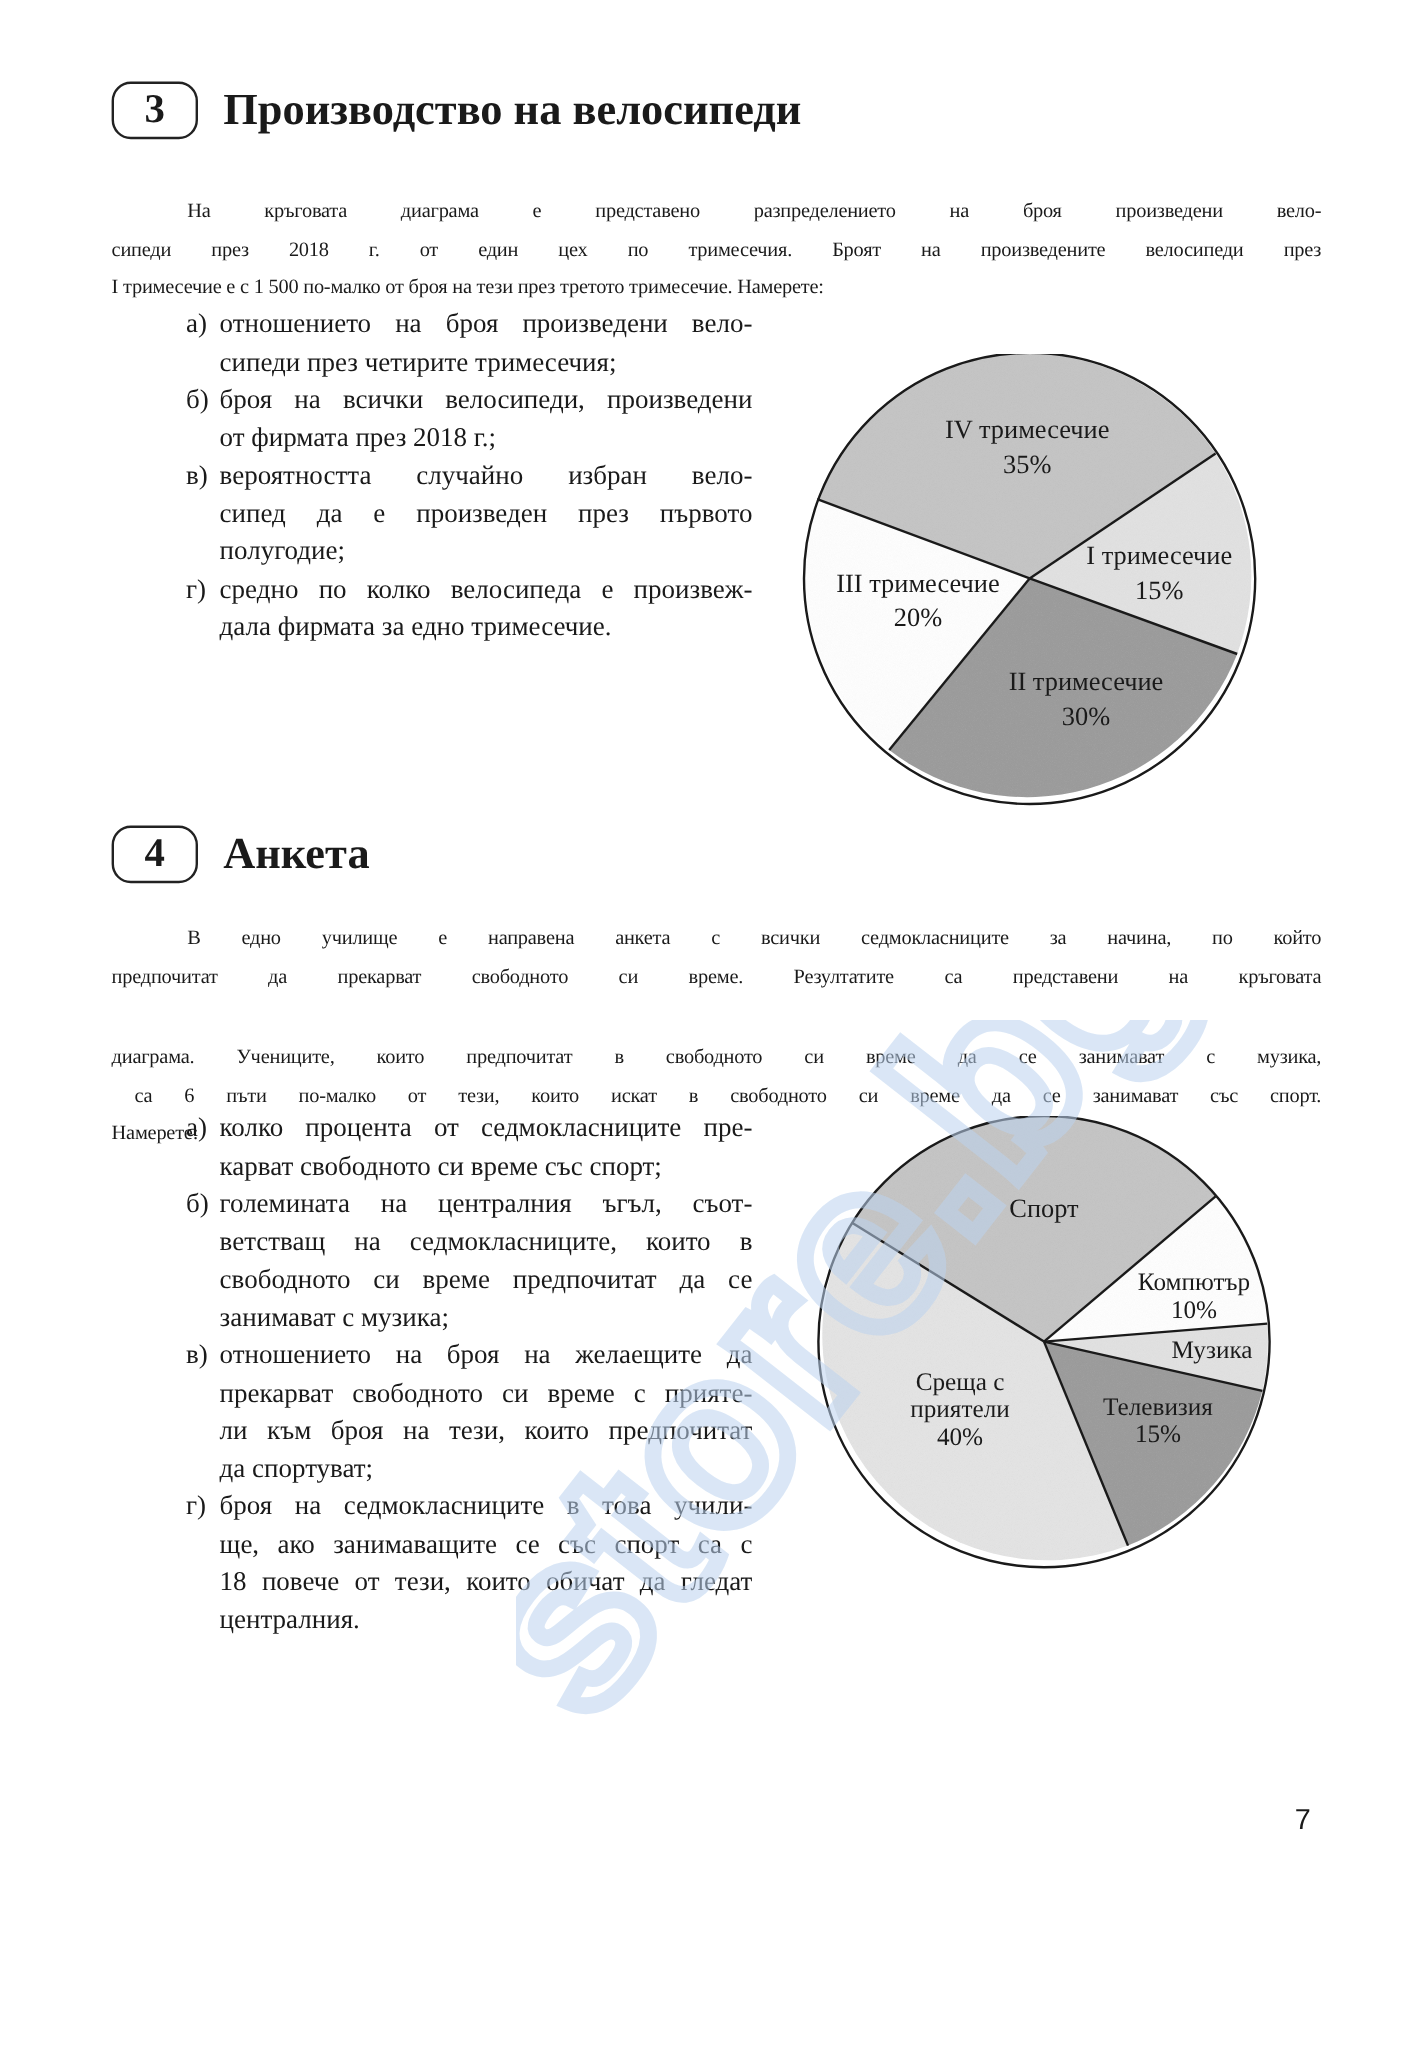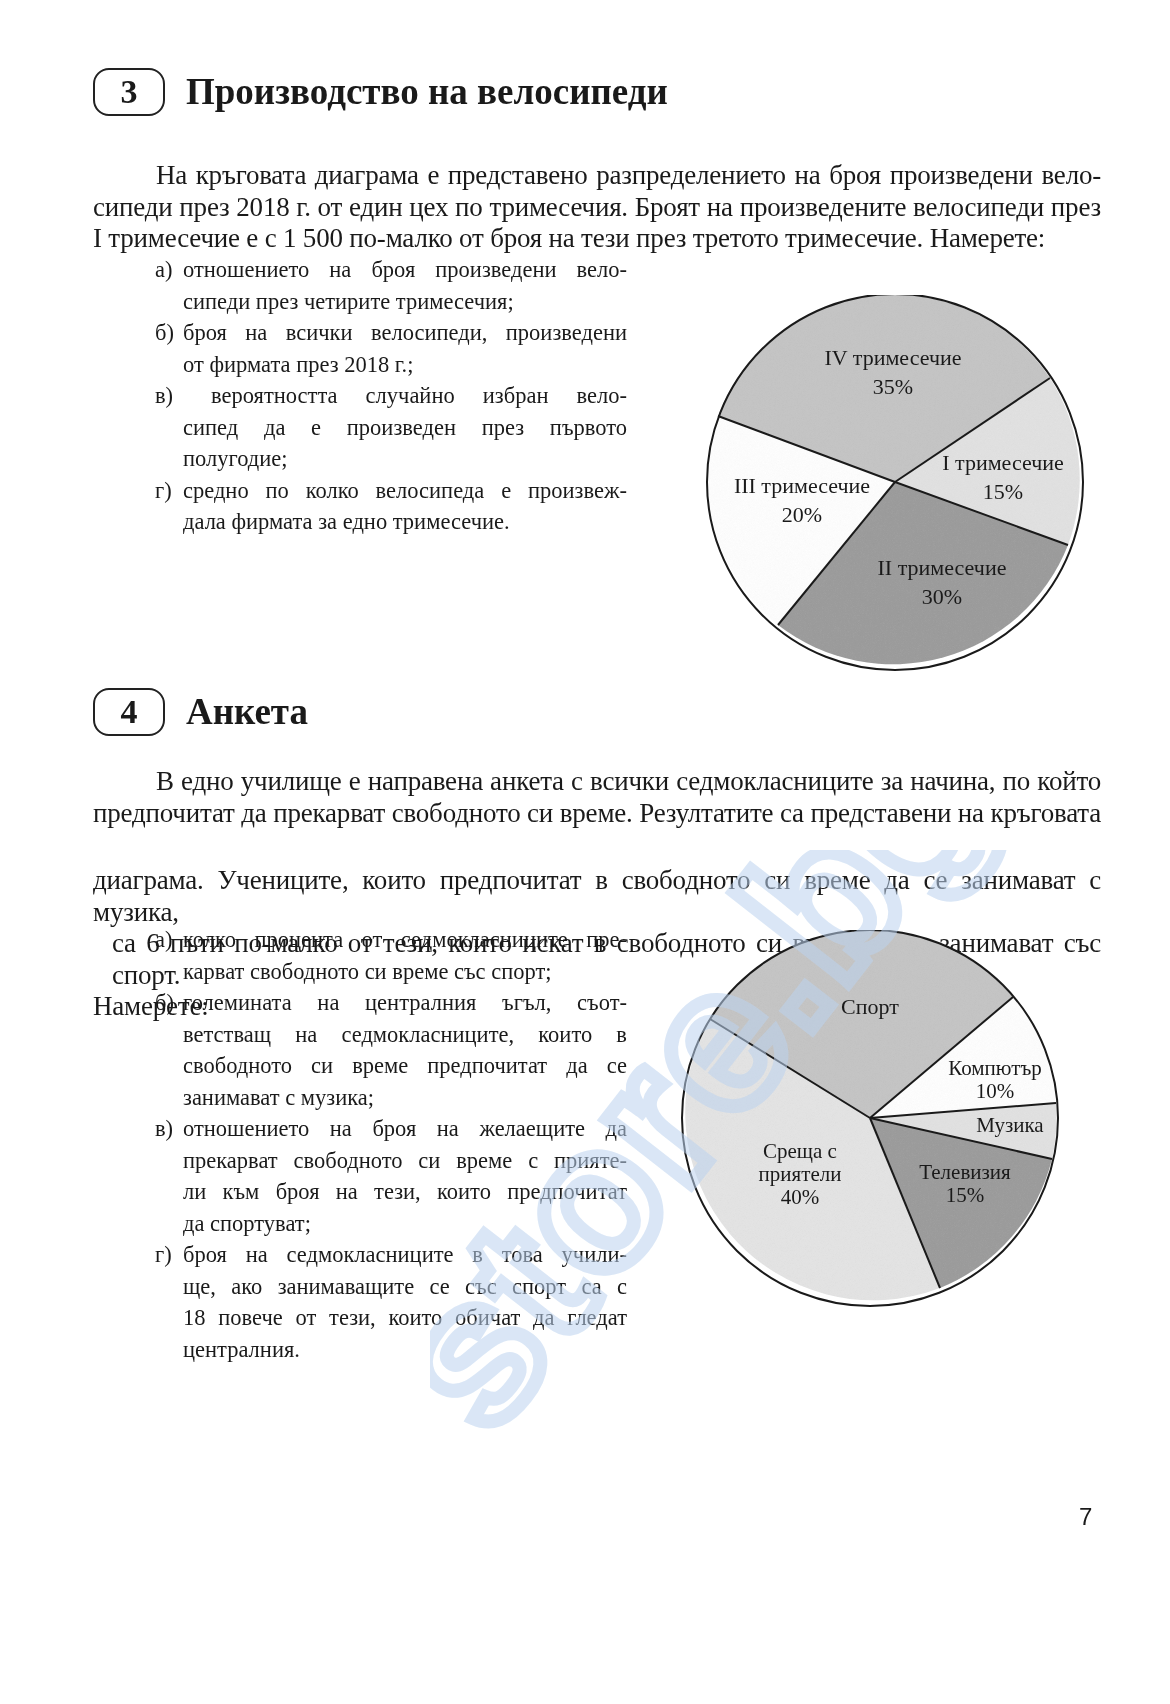--- a/index.html
+++ b/index.html
@@ -11,21 +11,21 @@
     position: absolute; width: 72px; height: 48px; border: 2px solid #222;
     border-radius: 16px 16px 16px 16px; box-sizing: border-box;
     border-right-color: #222;
     display: flex; align-items: center; justify-content: center;
     font-weight: bold; font-size: 34px; font-family: "Liberation Serif", serif;
   }
   .section-title {
     position: absolute; font-weight: bold; font-size: 37px; font-family: "Liberation Serif", serif; white-space: nowrap;
   }
   .para {
-    position: absolute; font-size: 27px; line-height: 31.5px; text-align: justify;
+    position: absolute; font-size: 17px; line-height: 31.5px; text-align: justify;
     font-family: "Liberation Serif", serif; letter-spacing: -0.2px;
   }
   .para .indent { display: inline-block; width: 63px; }
   .qlist { position: absolute; font-size: 22.5px; line-height: 31.5px; font-family: "Liberation Serif", serif; }
   .q { position: relative; padding-left: 28px; text-align: justify; }
   .q .qk { position: absolute; left: 0; top: 0; }
   .chart { position: absolute; }
   .chart svg text { font-family: "Liberation Serif", serif; fill: #1a1a1a; }
   .page-num { position: absolute; font-family: "Liberation Sans", sans-serif; font-size: 24px; }
   .watermark {
@@ -52,32 +52,32 @@
     <div style="text-align-last:justify;">отношението на броя произведени вело-</div>
     <div>сипеди през четирите тримесечия;</div>
   </div>
   <div class="q">
     <span class="qk">б)</span>
     <div style="text-align-last:justify;">броя на всички велосипеди, произведени</div>
     <div>от фирмата през 2018 г.;</div>
   </div>
   <div class="q">
     <span class="qk">в)</span>
-    <div style="text-align-last:justify;margin-left:28px;">вероятността случайно избран вело-</div>
+    <div style="text-align-last:justify;">вероятността случайно избран вело-</div>
     <div style="text-align-last:justify;">сипед да е произведен през първото</div>
     <div>полугодие;</div>
   </div>
   <div class="q">
     <span class="qk">г)</span>
     <div style="text-align-last:justify;">средно по колко велосипеда е произвеж-</div>
     <div>дала фирмата за едно тримесечие.</div>
   </div>
 </div>
 
-<div class="chart" style="left:705px; top:295px; width:380px; height:380px;">
+<div class="chart" style="left:668px; top:295px; width:380px; height:380px;">
   <svg width="380" height="380" viewBox="680 295 380 380">
     <defs>
       <filter id="grain1" x="0" y="0" width="100%" height="100%">
         <feTurbulence type="fractalNoise" baseFrequency="1.6" numOctaves="1" result="n"></feTurbulence>
         <feColorMatrix type="saturate" values="0" in="n" result="g"></feColorMatrix>
         <feComponentTransfer in="g" result="g2">
             <feFuncA type="linear" slope="0.12"></feFuncA>
           </feComponentTransfer>
         <feComposite in="g2" in2="SourceGraphic" operator="in" result="c"></feComposite>
         <feMerge>

